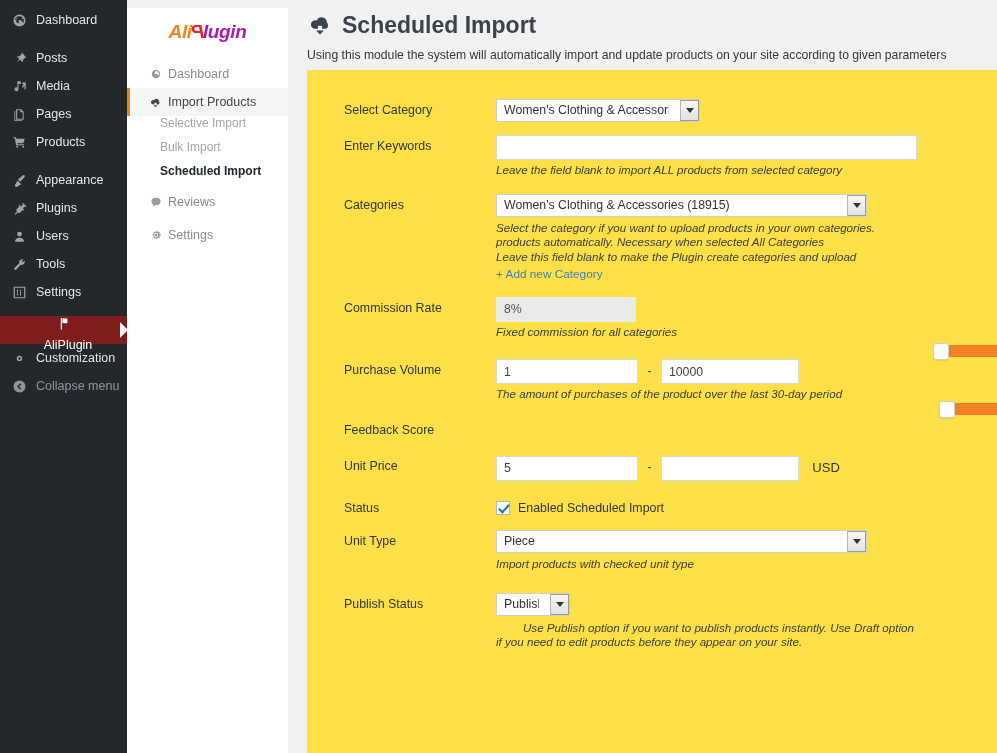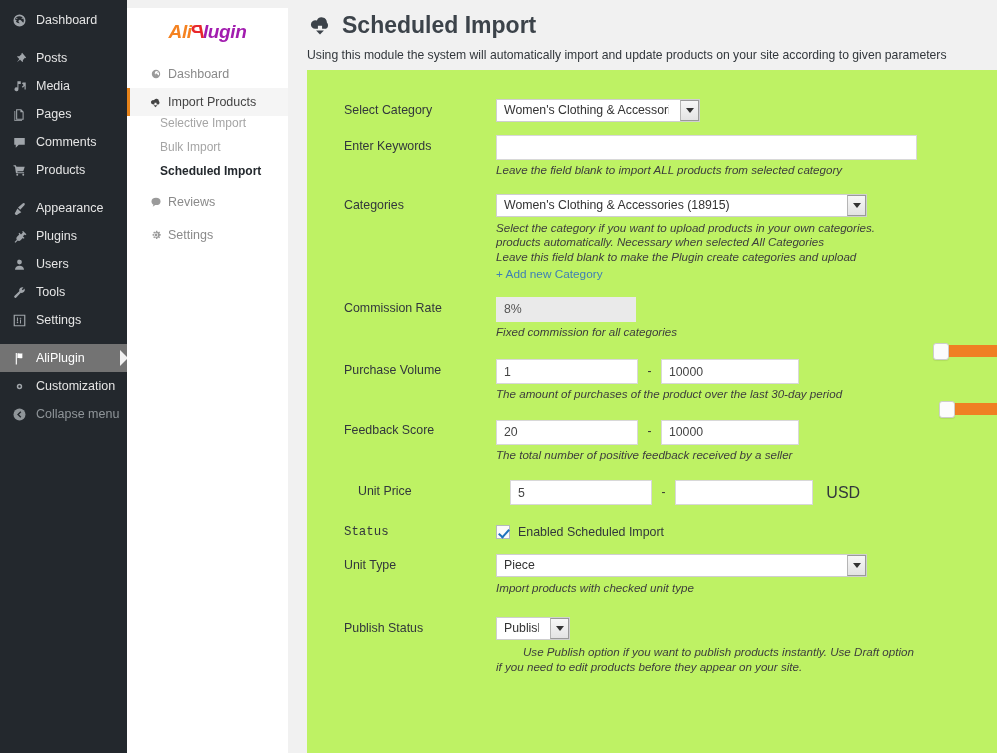--- a/index.html
+++ b/index.html
@@ -47,21 +47,22 @@
     font-size: 14px;
     margin-right: 7px;
     display: inline-flex;
     align-items: center;
     justify-content: center;
   }
   .wp-item .wp-ico svg { display:block; }
   .wp-item .wp-lbl { color: #e5e5e5; font-size: 12.5px; }
   .wp-sep { height: 10px; }
   .wp-item.active {
-    background: #737373;
+    background: #7f1d1d;
+    flex-direction: column;
   }
   .wp-item.active .wp-lbl { color: #ffffff; }
   .wp-item.active .wp-ico { color: #ffffff; }
   .wp-item.active::after {
     content: "";
     position: absolute;
     right: -1px; top: 50%;
     margin-top: -8px;
     border-style: solid;
     border-width: 8px 0 8px 8px;
@@ -172,21 +173,21 @@
     font-size: 12.2px;
     color: #32373c;
     margin-top: 7px;
     line-height: 16px;
   }
 
   #panel {
     position: absolute;
     left: 19px; top: 70px;
     right: 0; bottom: 0;
-    background: #bef264;
+    background: #fde047;
   }
 
   .row {
     position: relative;
     display: flex;
     align-items: flex-start;
   }
   .lbl {
     width: 152px;
     min-width: 152px;
@@ -301,21 +302,21 @@
     position: absolute;
     left: 3.5px; top: 0.5px;
     width: 4px; height: 9px;
     border: solid #1e73be;
     border-width: 0 2px 2px 0;
     transform: rotate(42deg);
   }
   .cbx.off { background: #ececec; border-color: #c9c9c9; }
 
   .unit-txt {
-    font-size: 16px;
+    font-size: 13px;
     color: #32373c;
     line-height: 25px;
     margin-left: 9px;
     display: inline-block;
     vertical-align: middle;
   }
 
   
   .edge-slider {
     position: absolute;
@@ -377,28 +378,20 @@
     <div class="wp-item">
       <span class="wp-ico">
         <svg width="15" height="15" viewBox="0 0 20 20" fill="currentColor">
             <path d="M5.5 3h6.8l3.2 3.2V17H5.5V3zm1.4 1.4v11.2h7.2V7h-2.9V4.4H6.9z"></path>
             <path d="M3 5.2h1.4v12.2h9v1.4H3z" opacity=".8"></path>
           </svg>
       </span>
       <span class="wp-lbl">Pages</span>
     </div>
 
-    <div class="wp-item">
-      <span class="wp-ico">
-        <svg width="15" height="15" viewBox="0 0 20 20" fill="currentColor">
-            <path d="M3 4h14v9H9l-4 4v-4H3z"></path>
-          </svg>
-      </span>
-      <span class="wp-lbl">Comments</span>
-    </div>
 
     <div class="wp-item">
       <span class="wp-ico">
         <svg width="15" height="15" viewBox="0 0 20 20" fill="currentColor">
             <path d="M2 3h3l1 2h11l-2 6H7.4l-.3 1.3h9v1.4H5.3L4 5.4 3.2 4.4H2zm5 11.4a1.3 1.3 0 110 2.6 1.3 1.3 0 010-2.6zm8 0a1.3 1.3 0 110 2.6 1.3 1.3 0 010-2.6z"></path>
           </svg>
       </span>
       <span class="wp-lbl">Products</span>
     </div>
 
@@ -616,41 +609,35 @@
         <div class="fields">
           <input class="txt" type="text" style="width: 142px;" value="1">
           <span class="dash">-</span>
           <input class="txt" type="text" style="width: 138px;" value="10000">
           <div class="hint">The amount of purchases of the product over the last 30-day period</div>
         </div>
       </div>
 
       <div class="row" style="padding:18px 0 0 37px;">
         <div class="lbl">Feedback Score</div>
-        <div class="fields">
-          <input class="txt" type="text" style="width: 142px;" value="20">
-          <span class="dash">-</span>
-          <input class="txt" type="text" style="width: 138px;" value="10000">
-          <div class="hint">The total number of positive feedback received by a seller</div>
-        </div>
-      </div>
-
-      <div class="row" style="padding:18px 0 0 37px;margin-left:14px;">
+      </div>
+
+      <div class="row" style="padding:18px 0 0 37px;">
         <div class="lbl">Unit Price</div>
         <div class="fields">
           <input class="txt" type="text" style="width: 142px;" value="5">
           <span class="dash">-</span>
           <input class="txt" type="text" style="width: 138px;" value="">
           <span class="unit-txt">USD</span>
         </div>
       </div>
 
 
       <div class="row" style="padding:20px 0 0 37px; align-items:center;">
-        <div class="lbl" style="padding-top:0;font-family:Liberation Mono, monospace;">Status</div>
+        <div class="lbl" style="padding-top:0;">Status</div>
         <div class="fields">
           <label class="cbx-line">
             <span class="cbx on"></span>
             <span>Enabled Scheduled Import</span>
           </label>
         </div>
       </div>
 
 
       <div class="row" style="padding:15px 0 0 37px;">

